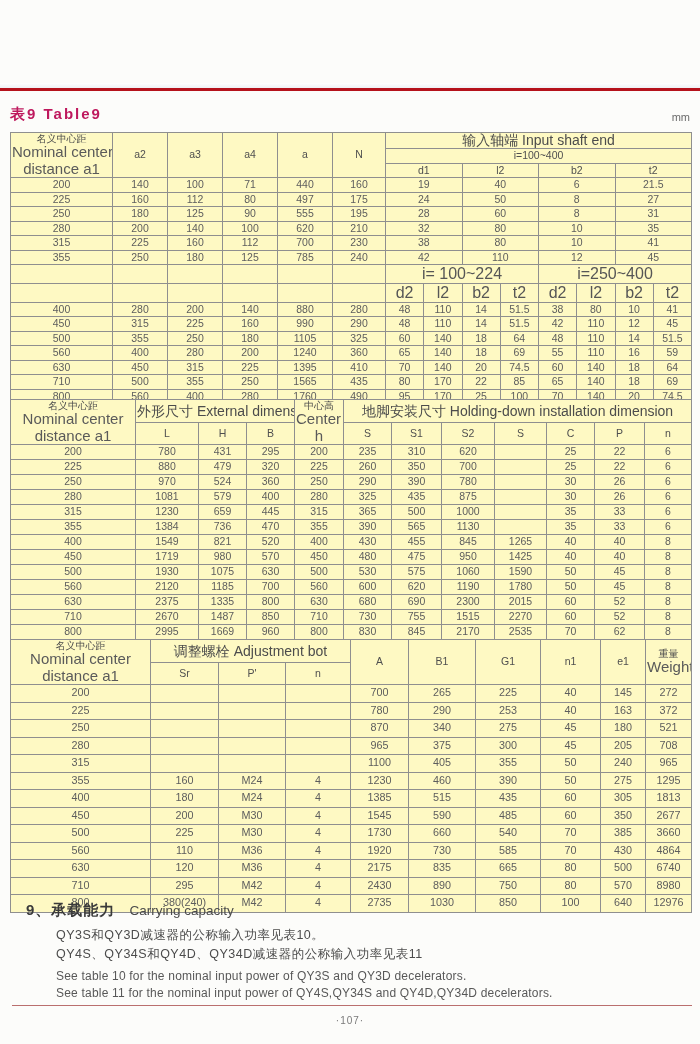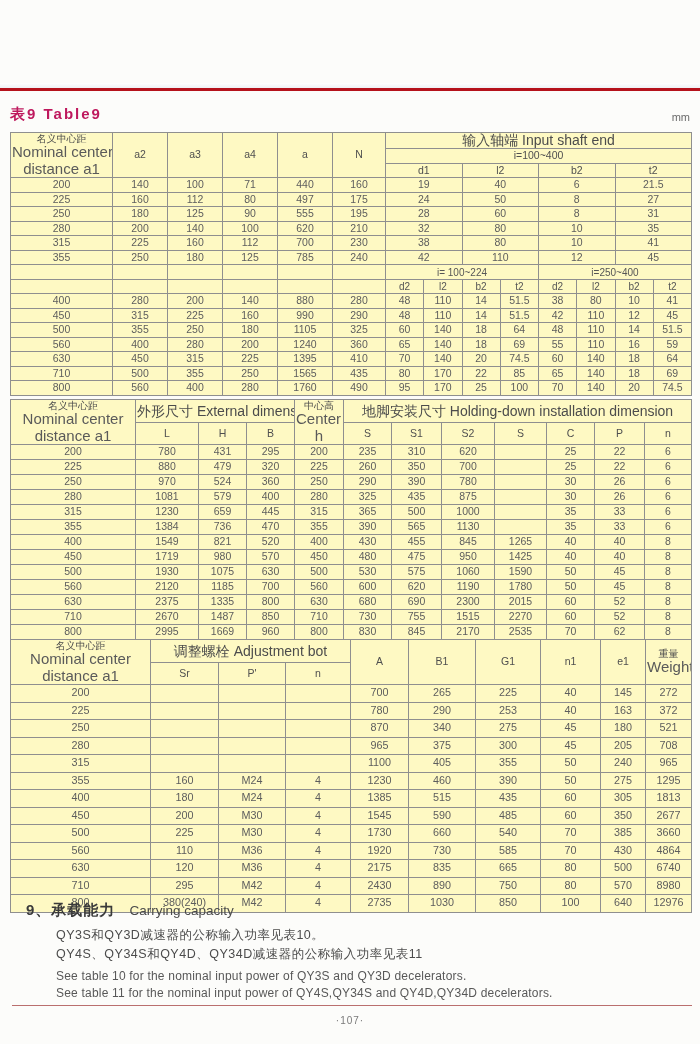--- a/index.html
+++ b/index.html
@@ -26,21 +26,21 @@
   .hdr-zh{font-size:10px;color:#4c4c4c;display:block;}
   .hdr-en{font-size:15px;color:#5a5a5a;display:block;letter-spacing:0;}
   .hdr-inline-zh{font-size:14px;color:#4c4c4c;}
 
   #table1{position:absolute;top:132px;left:10px;}
   #table1 td,#table1 th{height:13.5px;}
   #table2{position:absolute;top:399px;left:10px;}
   #table2 td{height:14px;}
   #table3{position:absolute;top:639px;left:10px;}
   #table3 td{height:16.5px;font-size:10.8px;}
-  .subhead td{height:12px;font-size:10px;color:#565656;}
+  .subhead td{height:12px;font-size:16px;color:#565656;}
 
   .section{position:absolute;top:901px;left:14px;width:672px;}
   .section-heading{font-size:15px;color:#3a3a3a;}
   .section-heading .zh{font-weight:bold;letter-spacing:1px;margin-left:12px;}
   .section-heading .en{font-size:13.5px;color:#4a4a4a;margin-left:10px;}
   .section p{margin:0;padding:0;}
   .zh-line{margin-left:42px !important;margin-top:7px !important;
     font-size:12.5px;color:#4c4c4c;letter-spacing:.5px;}
   .en-line{margin-left:42px !important;margin-top:3px !important;
     font-size:12px;color:#585858;letter-spacing:.2px;}

